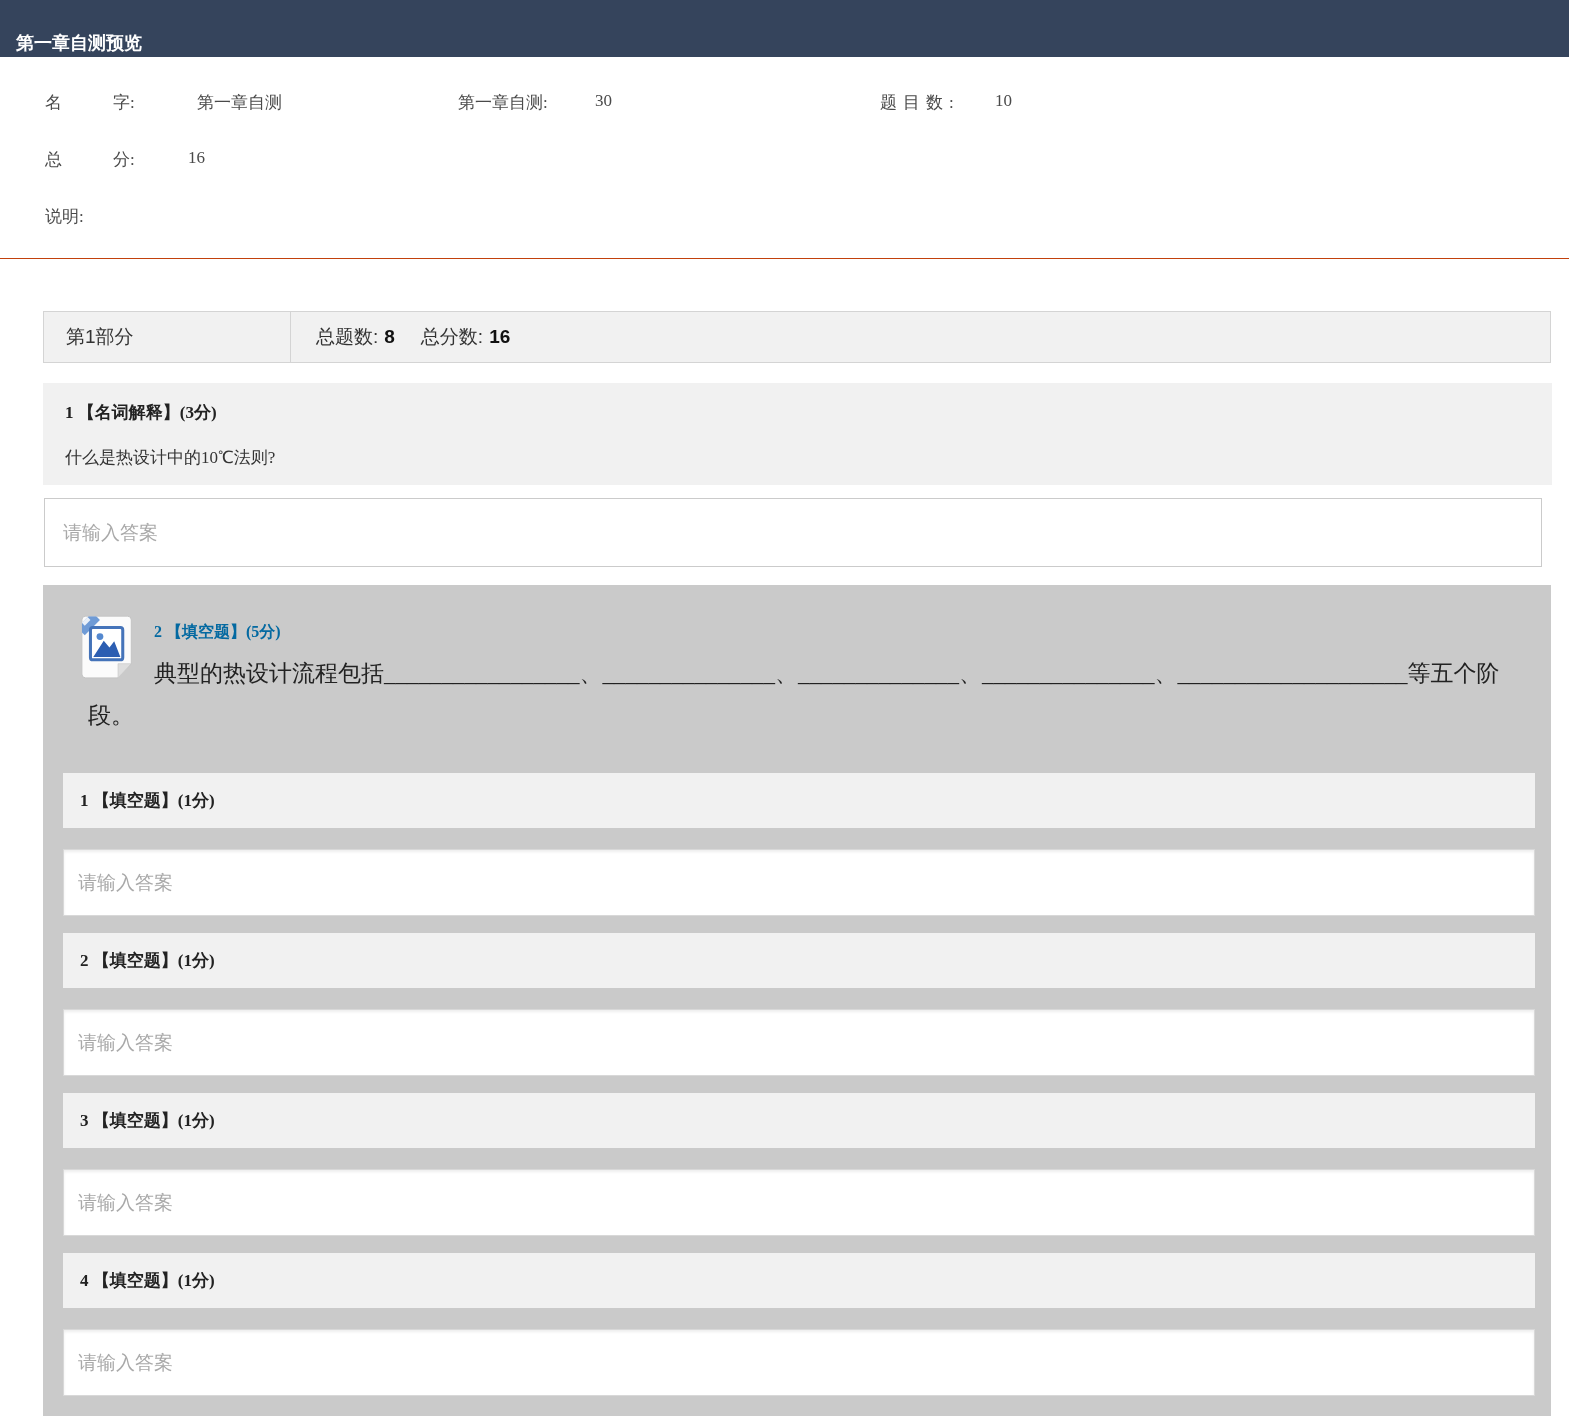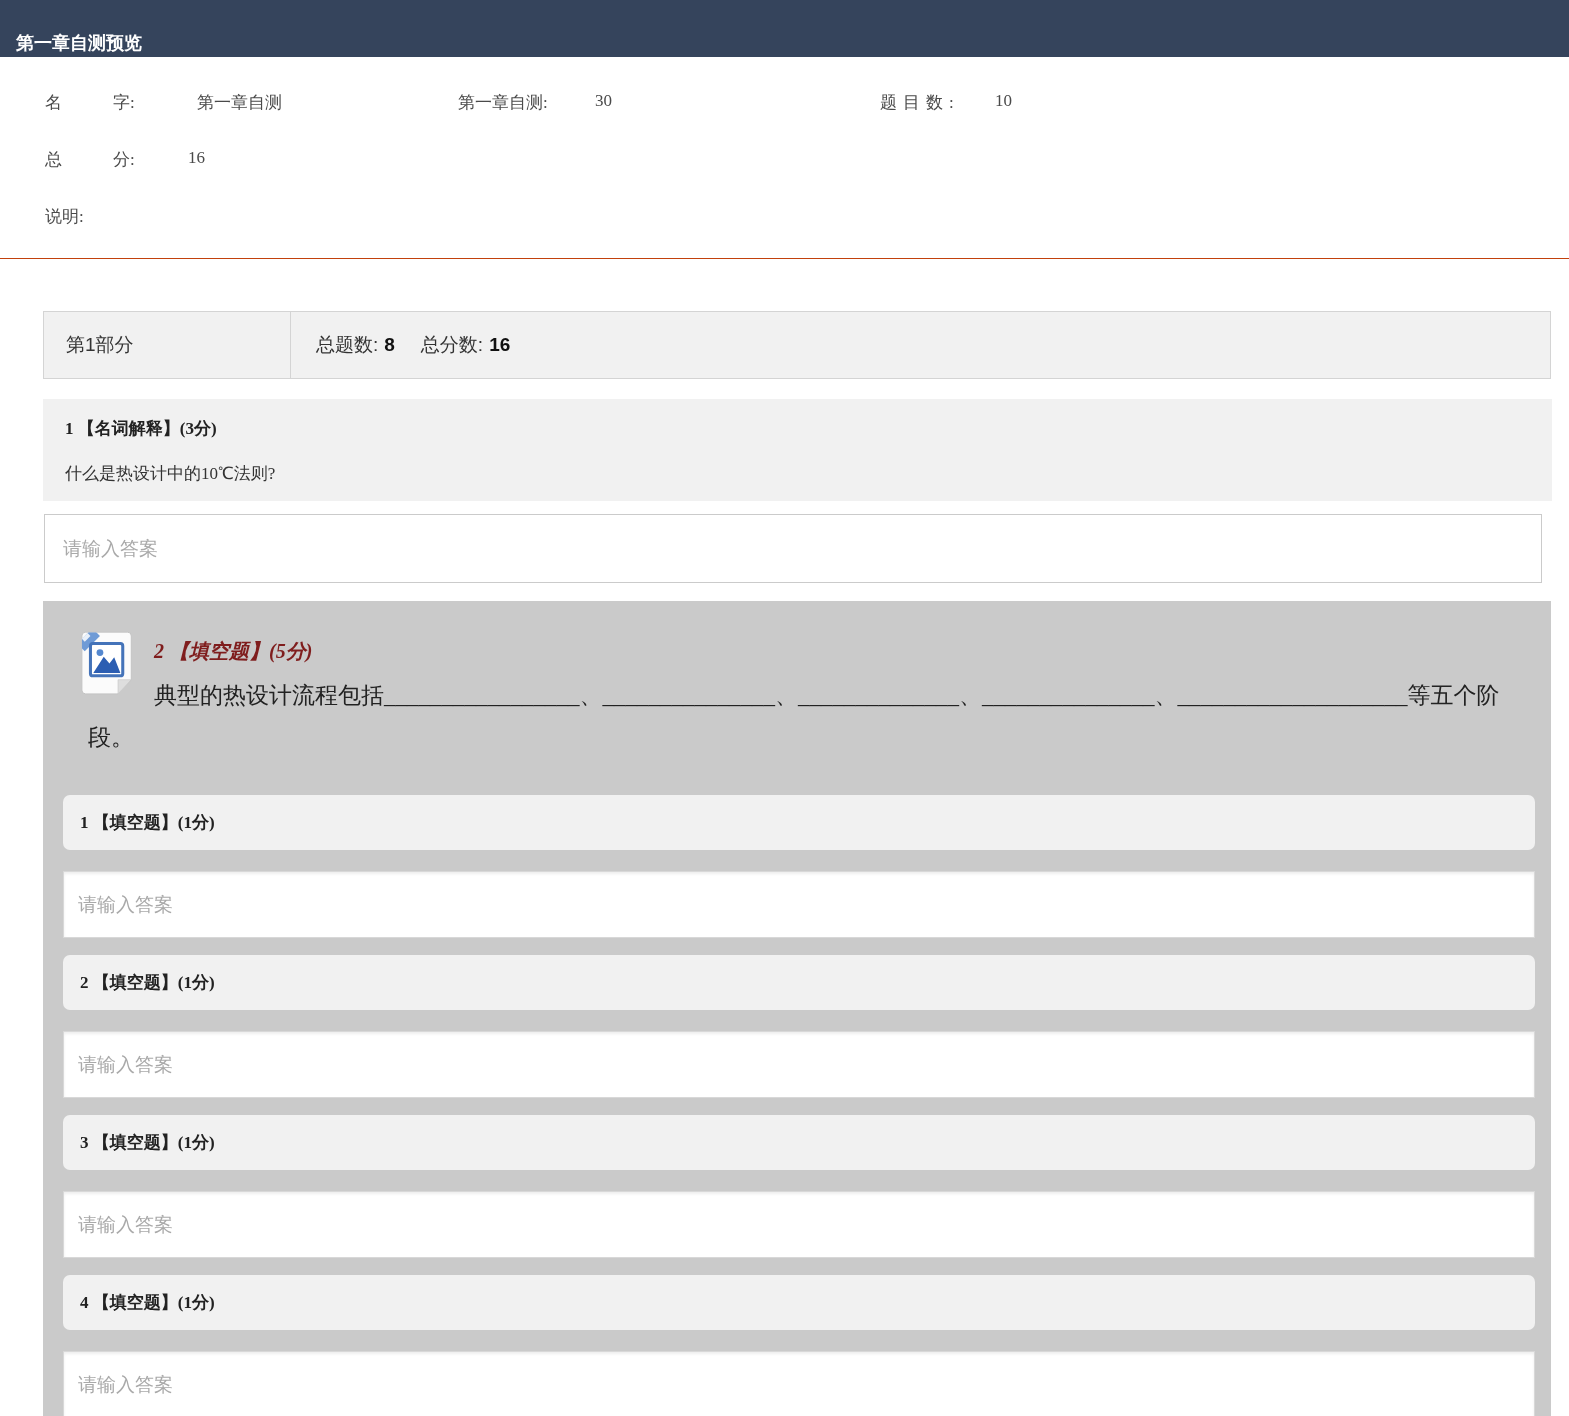--- a/index.html
+++ b/index.html
@@ -43,21 +43,21 @@
   .f-name .ilabel  { width: 152px; }
   .f-time  { width: 422px; }
   .f-time .ilabel  { width: 137px; }
   .f-count .ilabel { width: 115px; letter-spacing: 6px; }
   .f-total .ilabel { width: 143px; }
 
   
   .section-box {
     margin: 52px 0 0 43px;
     width: 1508px;
-    height: 68px;
+    height: 52px;
     background: #f1f1f1;
     border: 1px solid #d4d4d4;
     display: flex;
     align-items: stretch;
     font-size: 19px;
     color: #333;
   }
   .section-left {
     width: 247px;
     border-right: 1px solid #d4d4d4;
@@ -118,24 +118,23 @@
     overflow: hidden;
   }
   .q2-icon {
     float: left;
     width: 57px; height: 65px;
     margin: 2px 17px 6px -8px;
   }
   .q2-header {
     font-family: "Liberation Serif", serif;
     font-weight: bold;
-    font-size: 20px;
-    color: #7f1d1d;
+    font-size: 16px;
+    color: #0369a1;
     padding-top: 9px;
-    font-style: italic;
   }
   .q2-text {
     font-family: "Liberation Serif", serif;
     font-size: 23px;
     line-height: 42px;
     color: #222;
     margin-top: 10px;
   }
 
   .subq { margin: 0 20px 0 20px; }
@@ -143,21 +142,20 @@
     height: 55px;
     width: 1472px;
     background: #f1f1f1;
     display: flex; align-items: center;
     padding-left: 17px;
     font-family: "Liberation Serif", serif;
     font-weight: bold;
     font-size: 17px;
     color: #222;
     margin-top: 17px;
-    border-radius: 7px;
   }
   .sub-header.first { margin-top: 30px; }
   .sub-input {
     display: block;
     width: 1472px;
     height: 67px;
     background: #fff;
     border: 1px solid #d8d8d8;
     box-shadow: inset 0 2px 3px rgba(0,0,0,0.07);
     margin-top: 21px;

